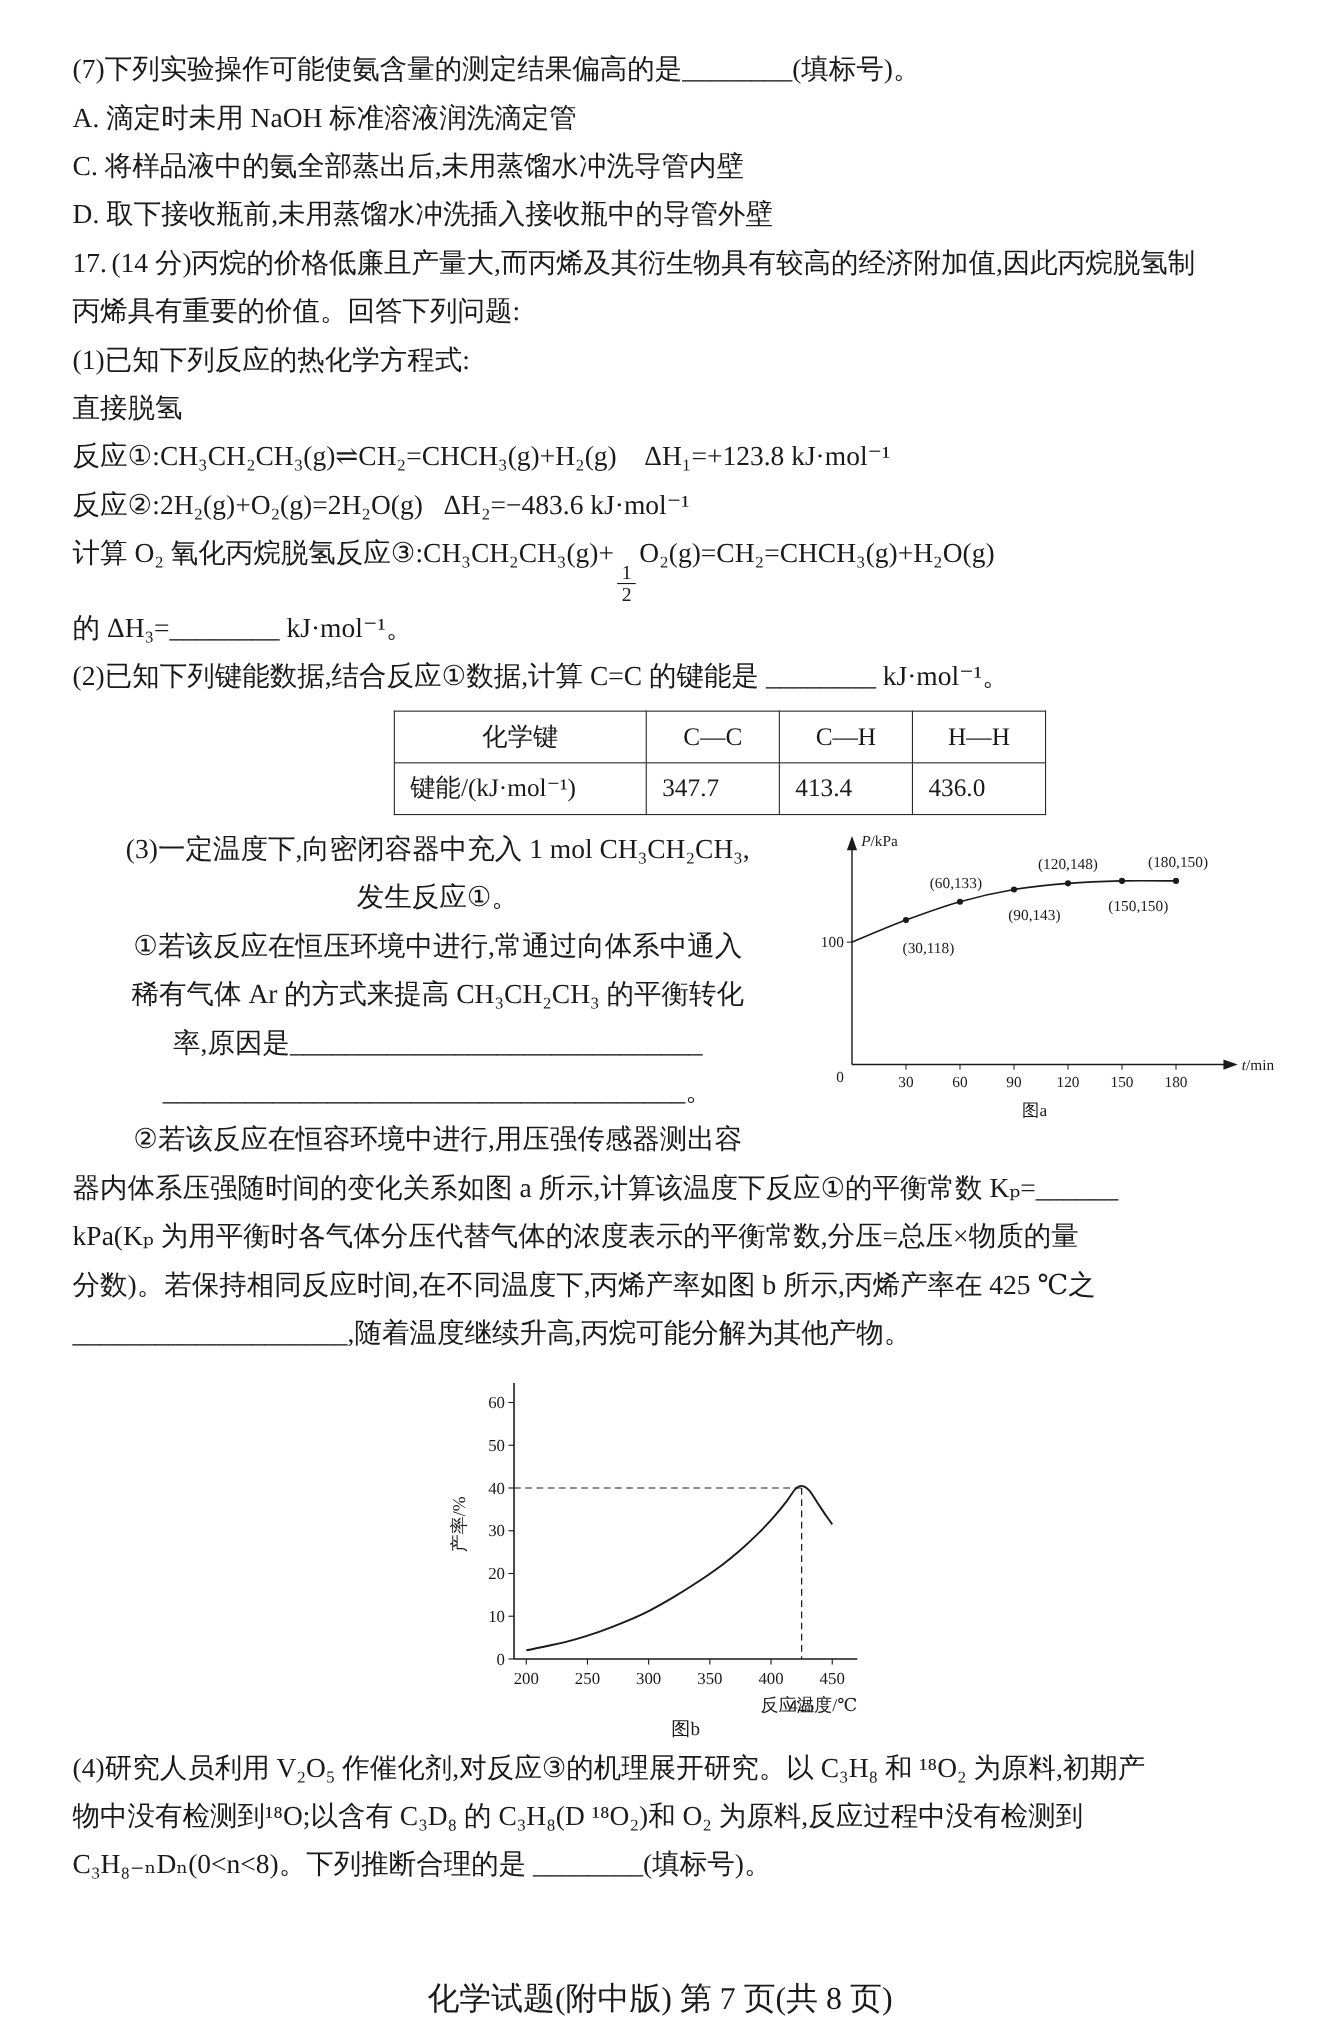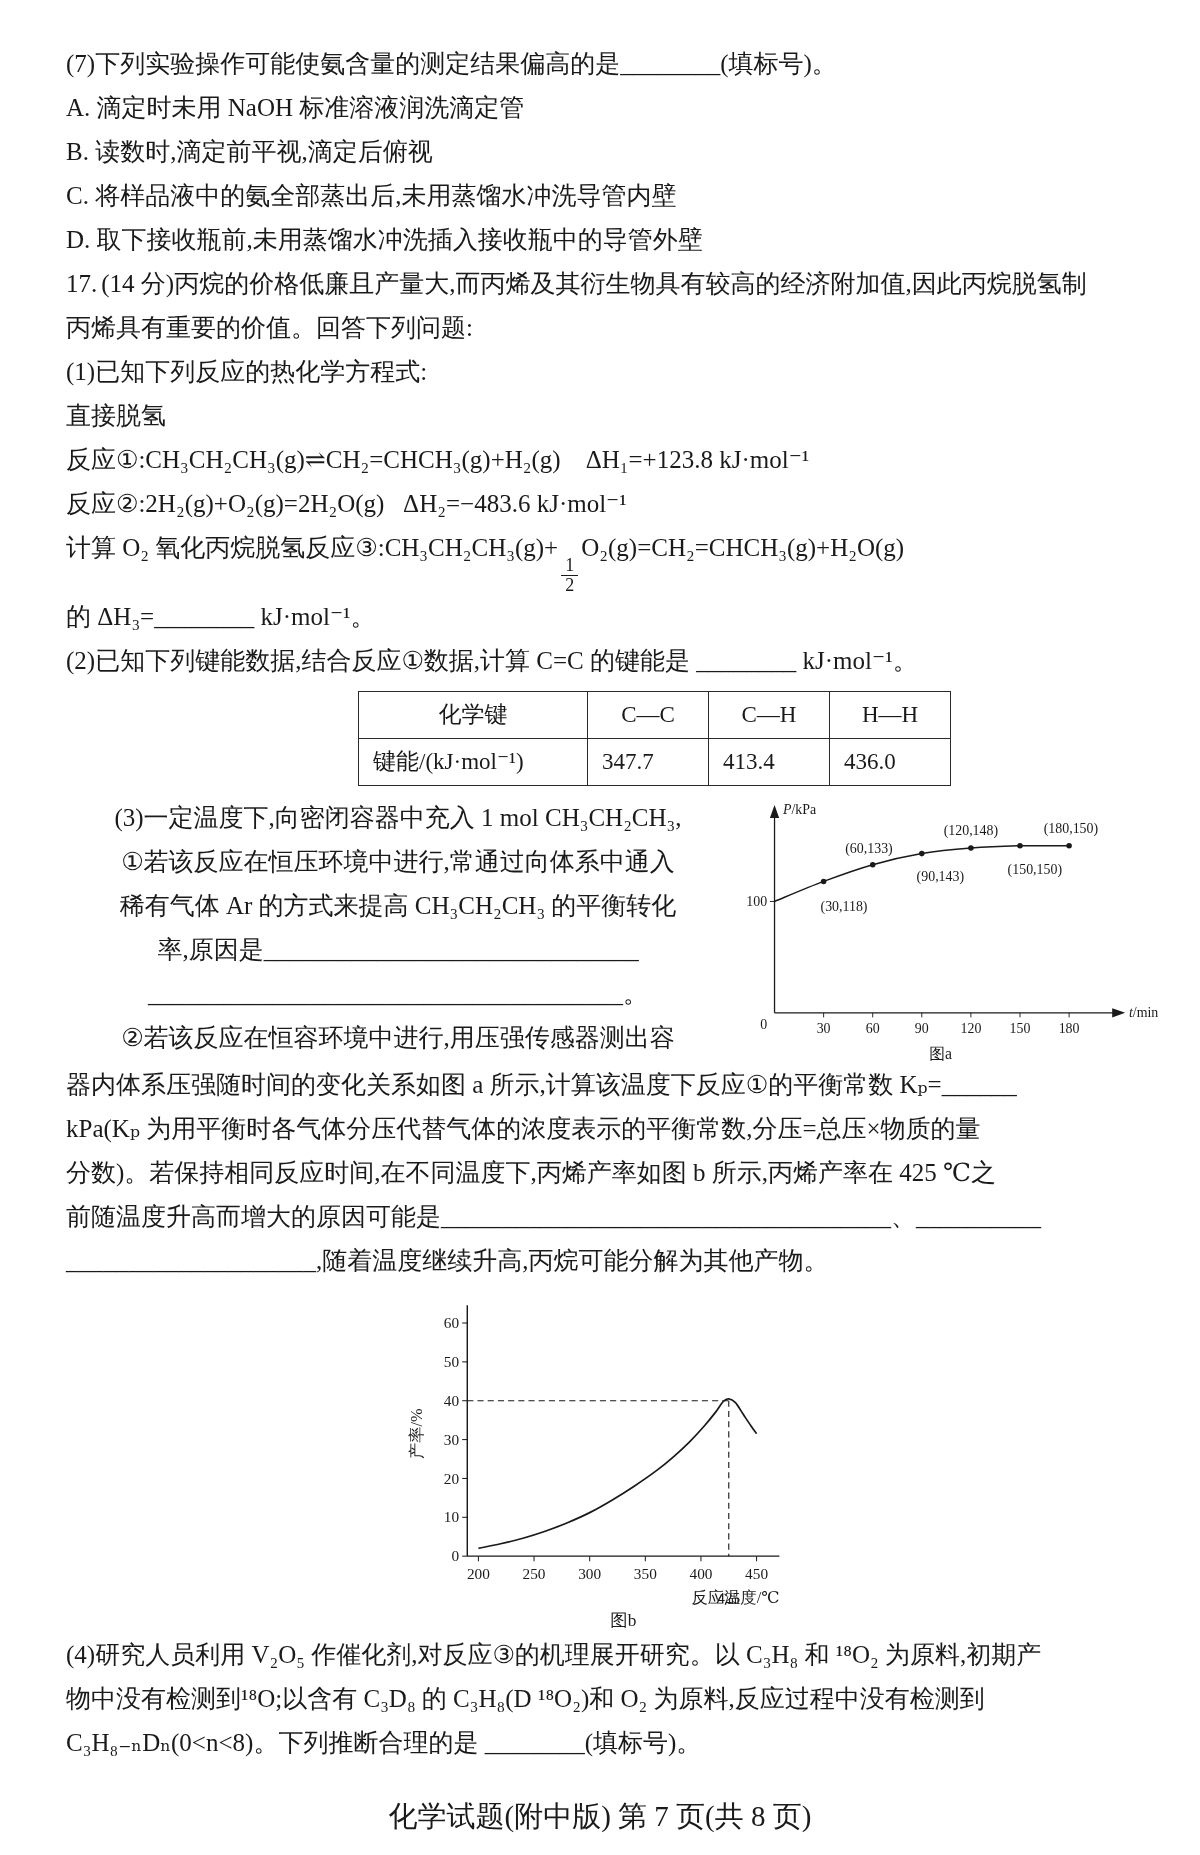--- a/index.html
+++ b/index.html
@@ -36,21 +36,20 @@
   svg{overflow:visible;}
 </style>
 </head>
 <body>
 
 <div class="page">
 
   <section>
     <p class="line">(7)下列实验操作可能使氨含量的测定结果偏高的是________(填标号)。</p>
     <p class="line ind">A. 滴定时未用 NaOH 标准溶液润洗滴定管</p>
-    <p class="line ind">B. 读数时,滴定前平视,滴定后俯视</p>
     <p class="line ind">C. 将样品液中的氨全部蒸出后,未用蒸馏水冲洗导管内壁</p>
     <p class="line ind">D. 取下接收瓶前,未用蒸馏水冲洗插入接收瓶中的导管外壁</p>
   </section>
 
   <section>
     <p class="line hang"><span class="qnum">17.</span><span>(14 分)丙烷的价格低廉且产量大,而丙烯及其衍生物具有较高的经济附加值,因此丙烷脱氢制</span></p>
     <p class="line">丙烯具有重要的价值。回答下列问题:</p>
 
     <p class="line">(1)已知下列反应的热化学方程式:</p>
     <p class="line ind">直接脱氢</p>
@@ -73,20 +72,21 @@
           <td>347.7</td>
           <td>413.4</td>
           <td>436.0</td>
         </tr>
       </tbody>
     </table>
 
     <div class="part3">
       <div class="p3left">
         <p class="line">(3)一定温度下,向密闭容器中充入 1 mol CH₃CH₂CH₃,</p>
+        <p class="line ind">发生反应①。</p>
         <p class="line ind">①若该反应在恒压环境中进行,常通过向体系中通入</p>
         <p class="line ind">稀有气体 Ar 的方式来提高 CH₃CH₂CH₃ 的平衡转化</p>
         <p class="line ind">率,原因是______________________________</p>
         <p class="line ind">______________________________________。</p>
         <p class="line ind">②若该反应在恒容环境中进行,用压强传感器测出容</p>
       </div>
       <div class="p3right">
         <svg id="chart-a" xmlns="http://www.w3.org/2000/svg" viewBox="0 0 470 292">
             <line x1="48" y1="238" x2="414" y2="238" stroke="#1a1a1a" stroke-width="1.4"></line>
             <polygon points="426,238 412,233 412,243" fill="#1a1a1a"></polygon>
@@ -123,21 +123,20 @@
             <circle cx="365.53846153846155" cy="58" r="3" fill="#1a1a1a"></circle>
             <text x="367.53846153846155" y="44" text-anchor="middle" font-size="15" fill="#1a1a1a">(180,150)</text>
             <text x="227" y="288" text-anchor="middle" font-size="17" fill="#1a1a1a">图a</text>
           </svg>
       </div>
     </div>
 
     <p class="line ind">器内体系压强随时间的变化关系如图 a 所示,计算该温度下反应①的平衡常数 Kₚ=______</p>
     <p class="line ind">kPa(Kₚ 为用平衡时各气体分压代替气体的浓度表示的平衡常数,分压=总压×物质的量</p>
     <p class="line ind">分数)。若保持相同反应时间,在不同温度下,丙烯产率如图 b 所示,丙烯产率在 425 ℃之</p>
-    <p class="line ind">前随温度升高而增大的原因可能是____________________________________、__________</p>
     <p class="line ind">____________________,随着温度继续升高,丙烷可能分解为其他产物。</p>
 
     <div class="chartb-wrap">
       <svg id="chart-b" xmlns="http://www.w3.org/2000/svg" viewBox="0 0 400 330">
           <line x1="64" y1="12" x2="64" y2="258" stroke="#1a1a1a" stroke-width="1.4"></line>
           <line x1="64" y1="258" x2="370" y2="258" stroke="#1a1a1a" stroke-width="1.4"></line>
           <line x1="59" y1="258" x2="64" y2="258" stroke="#1a1a1a"></line>
           <text x="56" y="263" text-anchor="end" font-size="15" fill="#1a1a1a">0</text>
           <line x1="59" y1="219.9047619047619" x2="64" y2="219.9047619047619" stroke="#1a1a1a"></line>
           <text x="56" y="224.9047619047619" text-anchor="end" font-size="15" fill="#1a1a1a">10</text>

